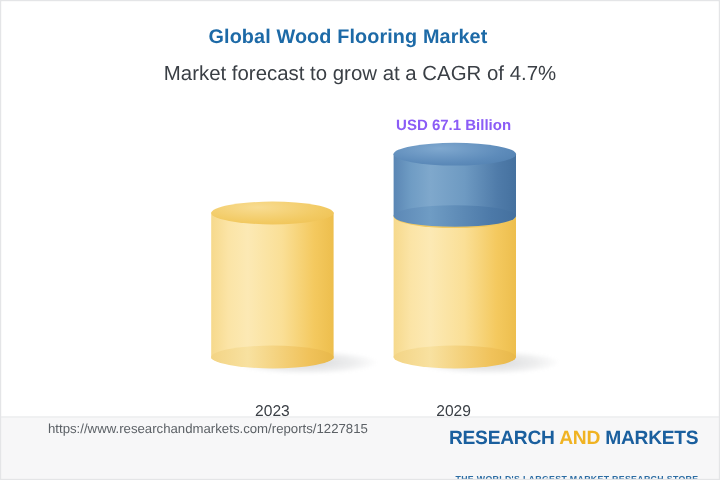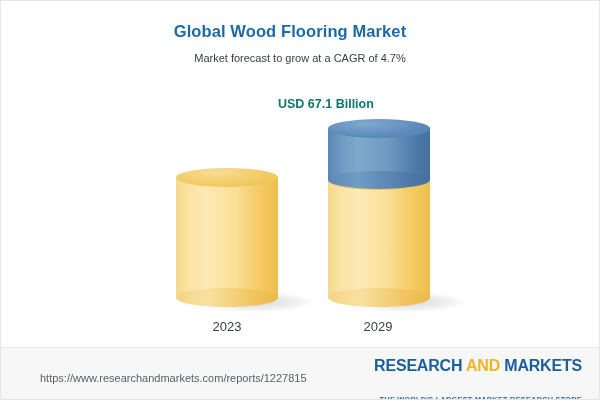--- a/index.html
+++ b/index.html
@@ -50,48 +50,50 @@
     font-size: 16.5px;
     font-weight: bold;
     color: #1d6aa7;
     letter-spacing: 0.1px;
   }
   .subtitle {
     position: absolute;
     left: 0; top: 52px;
     width: 600px;
     text-align: center;
-    font-size: 11px;
+    font-size: 17px;
     font-weight: normal;
     color: #3a3f45;
   }
 
   
   .plot {
     position: absolute;
     left: 0; top: 0;
     width: 600px;
     height: 346px;
   }
 
   .value-label {
     position: absolute;
     width: 200px;
+    text-align: center;
     font-size: 12.5px;
     font-weight: bold;
-    color: #0f766e;
+    color: #8b5cf6;
     white-space: nowrap;
   }
 
   .cat-label {
     position: absolute;
     width: 200px;
     text-align: center;
     font-size: 13px;
     color: #3a3f45;
+    margin-top: 16px;
   }
 
   
   .cyl {
     position: absolute;
   }
   .cyl-body {
     position: absolute;
     left: 0;
     width: 100%;
@@ -164,21 +166,21 @@
     position: absolute;
     left: 1px;
     top: 348px;
     width: 598px;
     height: 51px;
     background: #f7f7f8;
   }
   .footer-url {
     position: absolute;
     left: 30px;
-    top: 372px;
+    top: 352px;
     font-size: 11px;
     color: #5c6166;
     white-space: nowrap;
     padding-left: 10px;
   }
   .logo {
     position: absolute;
     right: 18px;
     top: 358px;
     text-align: right;

